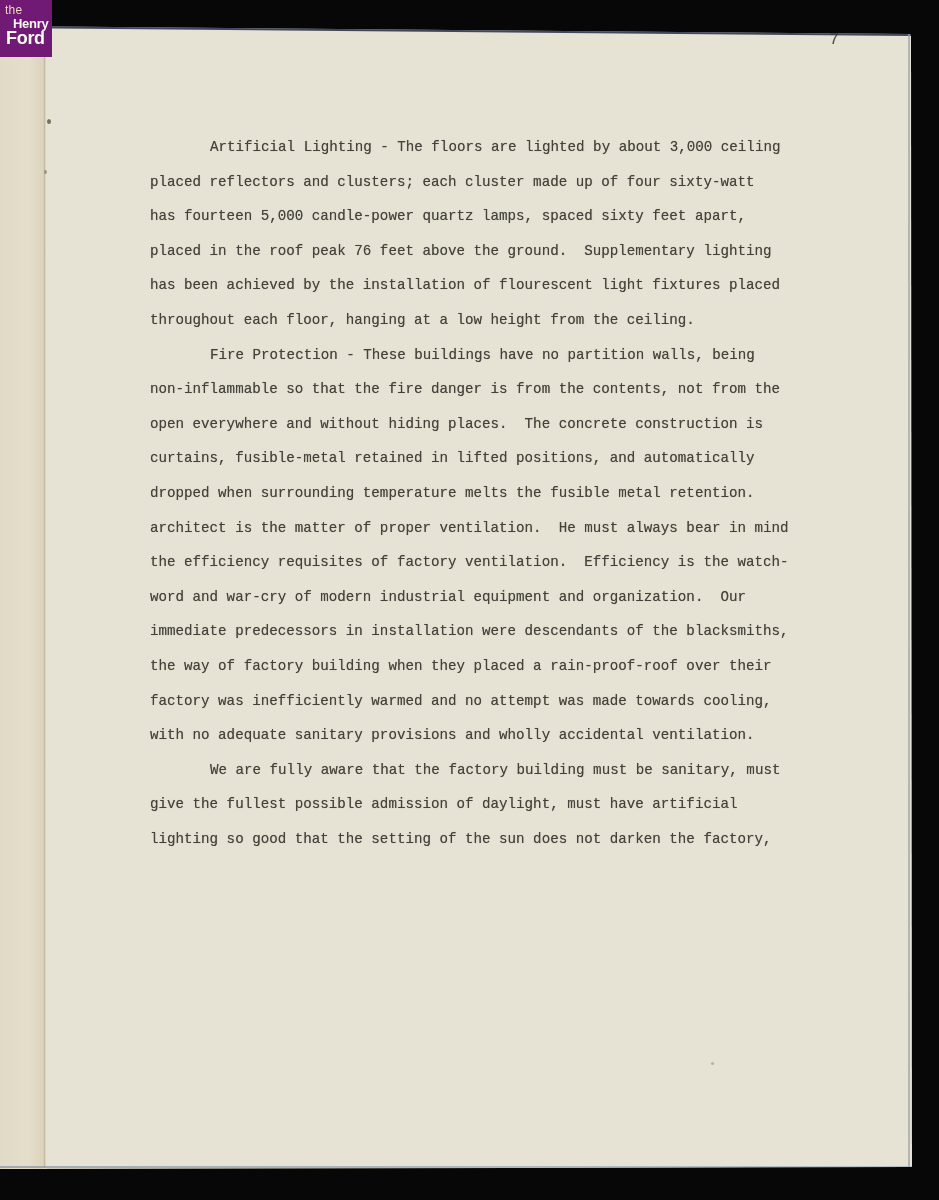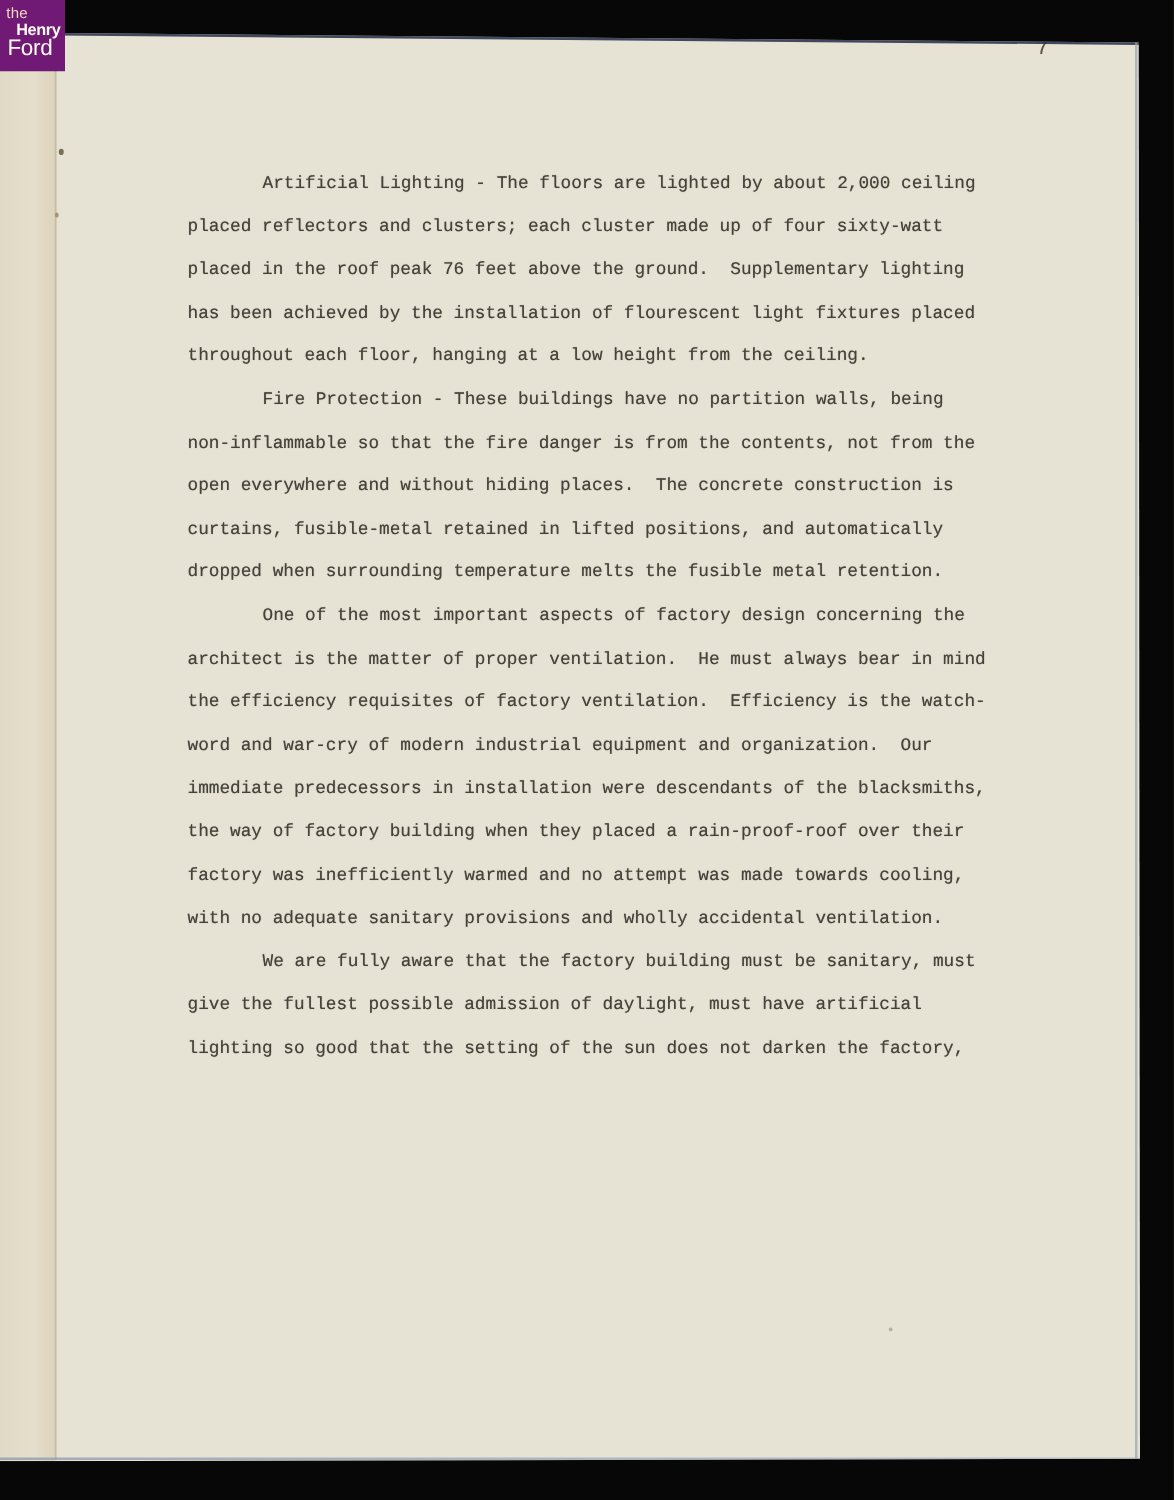--- a/index.html
+++ b/index.html
@@ -114,55 +114,55 @@
     left: 13px; top: 16px;
     font-size: 13px;
     font-weight: bold;
     color: #fdfaf2;
     letter-spacing: -0.3px;
   }
   .logo .l-ford {
     position: absolute;
     left: 6px; top: 28px;
     font-size: 18px;
-    font-weight: normal;
+    font-weight: bold;
     color: #fdfaf2;
     letter-spacing: -0.3px;
   }
 </style>
 </head>
 <body>
 
 <div class="page">
   <div class="gutter"></div>
   <div class="crease"></div>
 
   <div class="speck s1"></div>
   <div class="speck s2"></div>
   <div class="speck s3"></div>
 
   <div class="page-number">7</div>
 
   <div class="doc-body">
       <div class="paragraph">
-        <div class="line first">Artificial Lighting - The floors are lighted by about 2,000 ceiling</div>
+        <div class="line first">Artificial Lighting - The floors are lighted by about 3,000 ceiling</div>
         <div class="line">placed reflectors and clusters; each cluster made up of four sixty-watt</div>
+        <div class="line">has fourteen 5,000 candle-power quartz lamps, spaced sixty feet apart,</div>
         <div class="line">placed in the roof peak 76 feet above the ground.  Supplementary lighting</div>
         <div class="line">has been achieved by the installation of flourescent light fixtures placed</div>
         <div class="line">throughout each floor, hanging at a low height from the ceiling.</div>
       </div>
       <div class="paragraph">
         <div class="line first">Fire Protection - These buildings have no partition walls, being</div>
         <div class="line">non-inflammable so that the fire danger is from the contents, not from the</div>
         <div class="line">open everywhere and without hiding places.  The concrete construction is</div>
         <div class="line">curtains, fusible-metal retained in lifted positions, and automatically</div>
         <div class="line">dropped when surrounding temperature melts the fusible metal retention.</div>
       </div>
       <div class="paragraph">
-        <div class="line first">One of the most important aspects of factory design concerning the</div>
         <div class="line">architect is the matter of proper ventilation.  He must always bear in mind</div>
         <div class="line">the efficiency requisites of factory ventilation.  Efficiency is the watch-</div>
         <div class="line">word and war-cry of modern industrial equipment and organization.  Our</div>
         <div class="line">immediate predecessors in installation were descendants of the blacksmiths,</div>
         <div class="line">the way of factory building when they placed a rain-proof-roof over their</div>
         <div class="line">factory was inefficiently warmed and no attempt was made towards cooling,</div>
         <div class="line">with no adequate sanitary provisions and wholly accidental ventilation.</div>
       </div>
       <div class="paragraph">
         <div class="line first">We are fully aware that the factory building must be sanitary, must</div>

